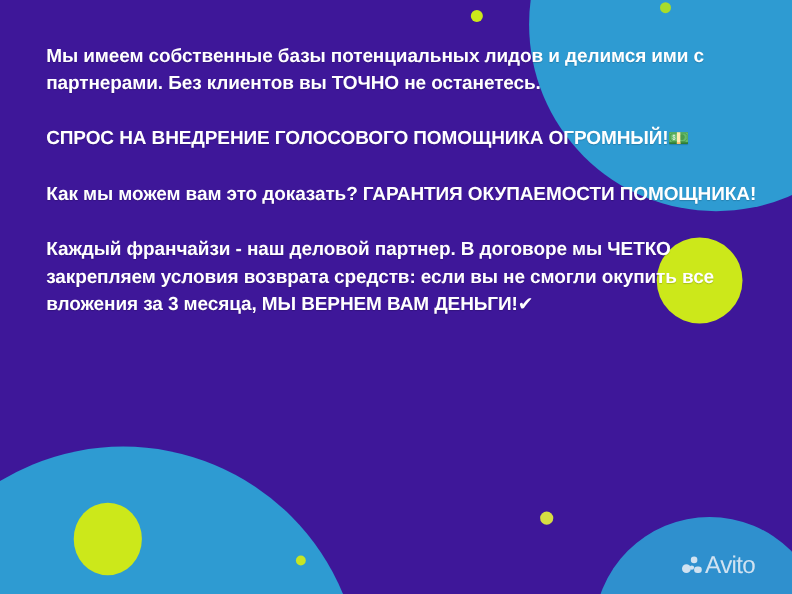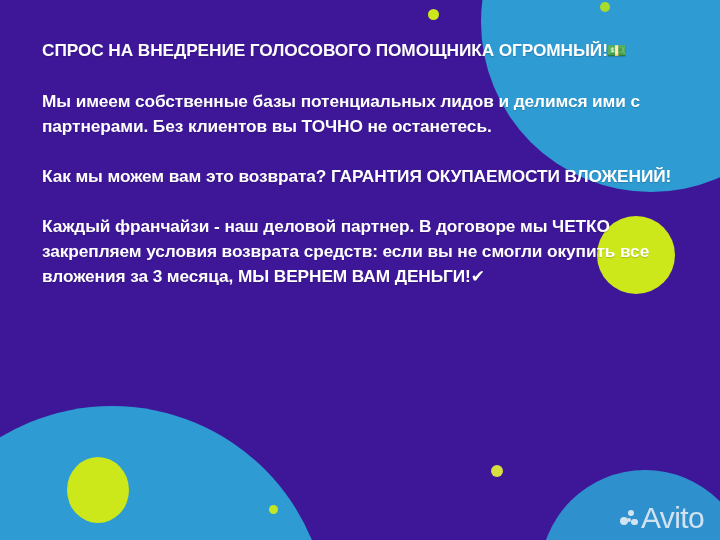--- a/index.html
+++ b/index.html
@@ -122,21 +122,21 @@
     display: block;
     border-radius: 50%;
     background: #E8EEF6;
   }
   .wm-dots i:nth-child(1) { width: 8px;   height: 8px;   left: 0px;   top: 7px; }
   .wm-dots i:nth-child(2) { width: 6px;   height: 6px;   left: 7.5px; top: 0px; }
   .wm-dots i:nth-child(3) { width: 4px;   height: 4px;   left: 6.5px; top: 8.5px; }
   .wm-dots i:nth-child(4) { width: 6.5px; height: 6.5px; left: 11px;  top: 9px; }
   .wm-text {
     color: #E8EEF6;
-    font-size: 30px;
+    font-size: 22px;
     font-weight: normal;
     letter-spacing: -0.6px;
     line-height: 1;
   }
 </style>
 </head>
 <body>
 
 <div id="poster">
 
@@ -147,25 +147,25 @@
     <span class="circle lime-right"></span>
     <span class="circle lime-bottom-left"></span>
     <span class="circle dot-top-left"></span>
     <span class="circle dot-top-right"></span>
     <span class="circle dot-mid-bottom"></span>
     <span class="circle dot-low-left"></span>
   </div>
 
   <div class="content">
 
+    <p class="para"><span>Мы имеем собственные базы потенциальных лидов и делимся ими с партнерами. Без клиентов вы ТОЧНО не останетесь.</span></p>
+
     <p class="para"><span>СПРОС НА ВНЕДРЕНИЕ ГОЛОСОВОГО ПОМОЩНИКА ОГРОМНЫЙ!</span><span class="emoji">💵</span></p>
 
-    <p class="para"><span>Мы имеем собственные базы потенциальных лидов и делимся ими с партнерами. Без клиентов вы ТОЧНО не останетесь.</span></p>
-
-    <p class="para"><span>Как мы можем вам это возврата? ГАРАНТИЯ ОКУПАЕМОСТИ ВЛОЖЕНИЙ!</span></p>
+    <p class="para"><span>Как мы можем вам это доказать? ГАРАНТИЯ ОКУПАЕМОСТИ ПОМОЩНИКА!</span></p>
 
     <p class="para"><span>Каждый франчайзи - наш деловой партнер. В договоре мы ЧЕТКО закрепляем условия возврата средств: если вы не смогли окупить все вложения за 3 месяца, МЫ ВЕРНЕМ ВАМ ДЕНЬГИ!</span><span class="check">✔</span></p>
 
   </div>
 
   <div class="watermark">
     <span class="wm-dots">
       <i></i>
         <i></i>
         <i></i>

